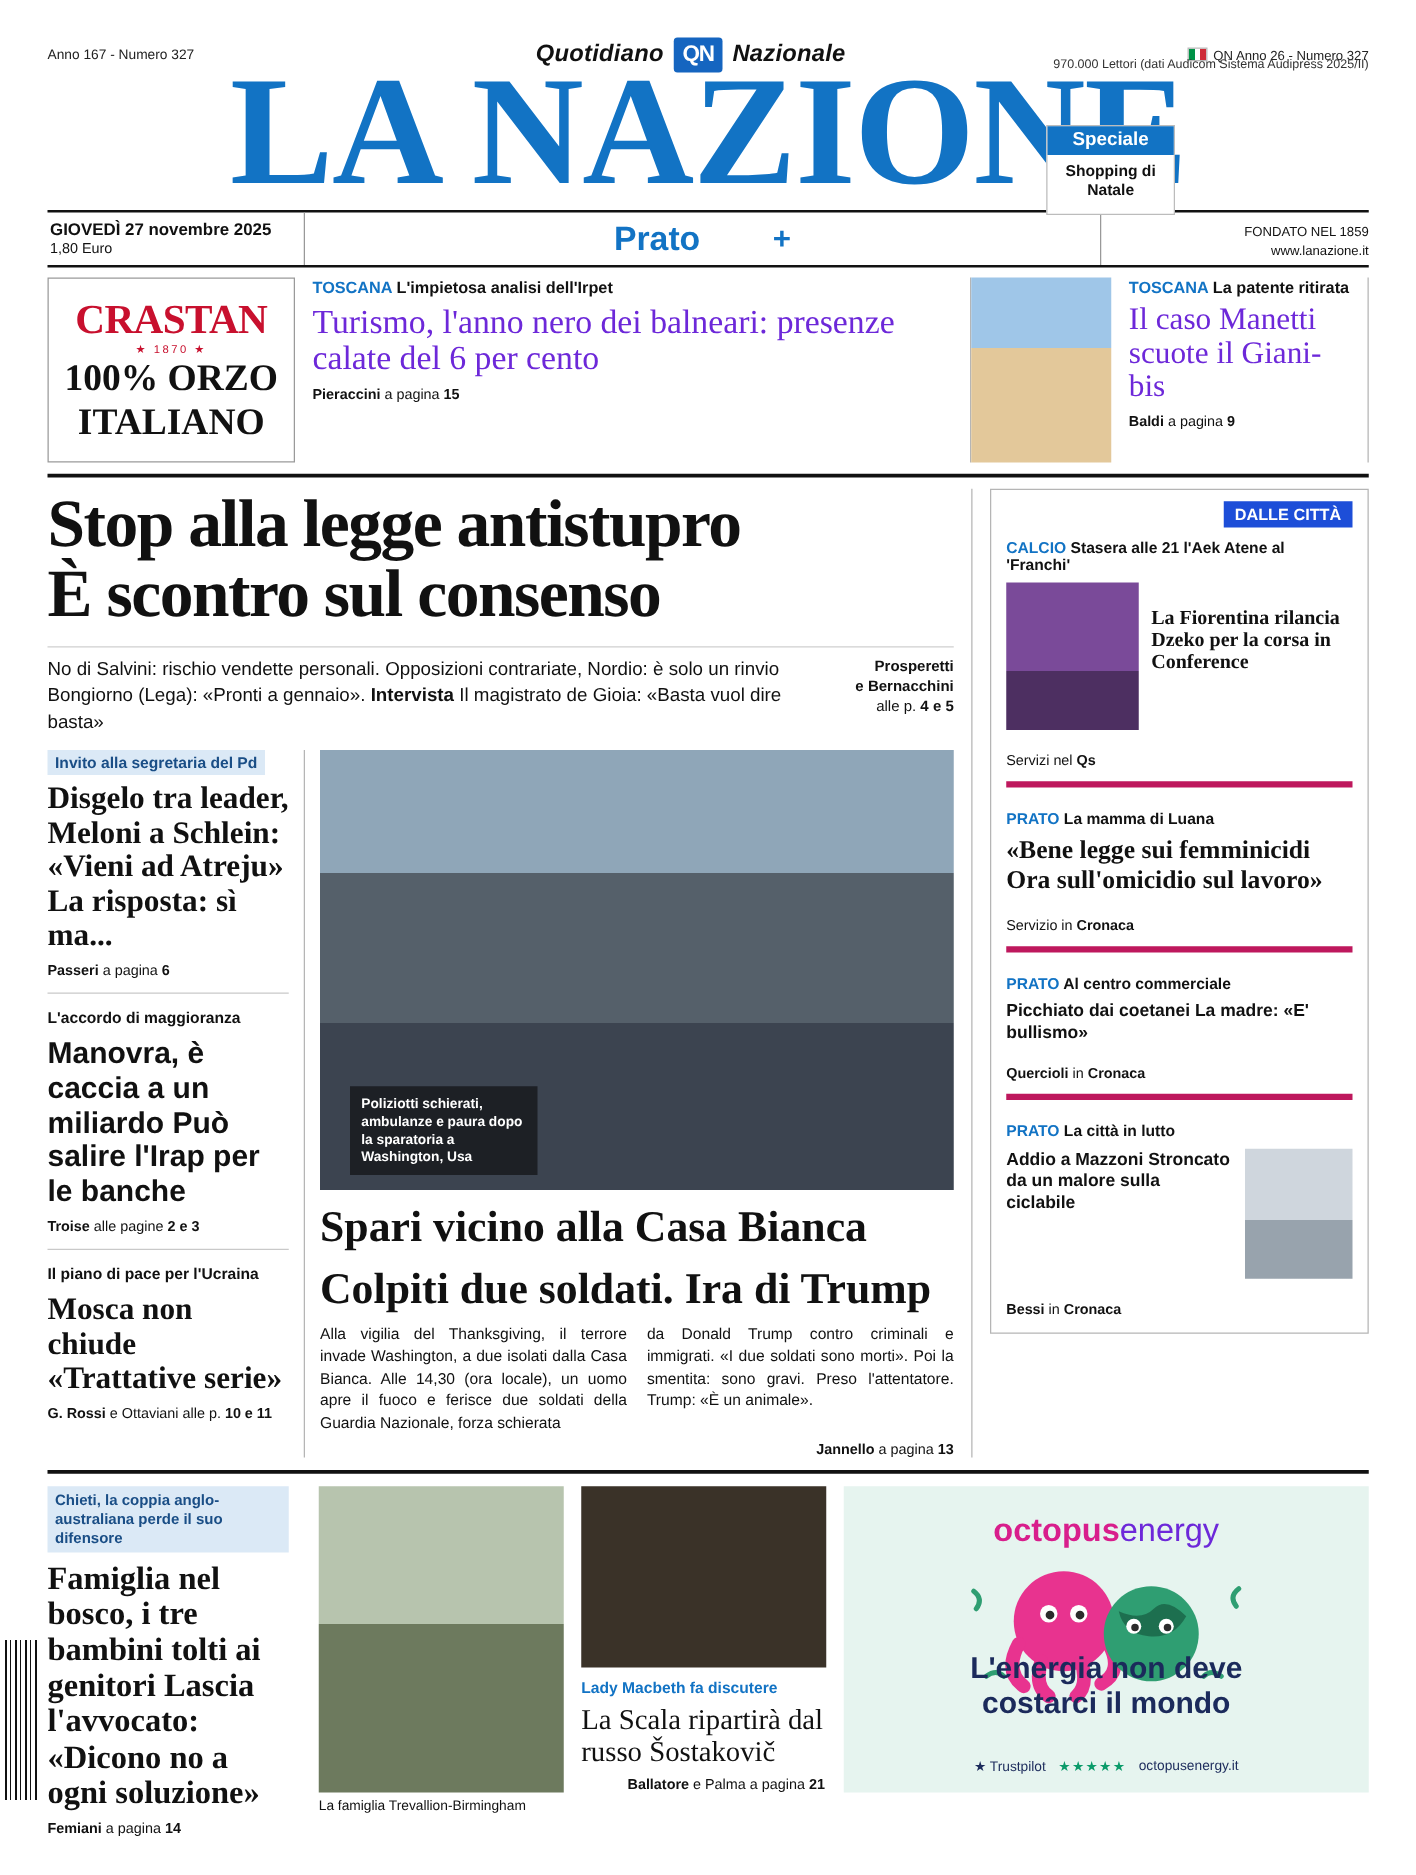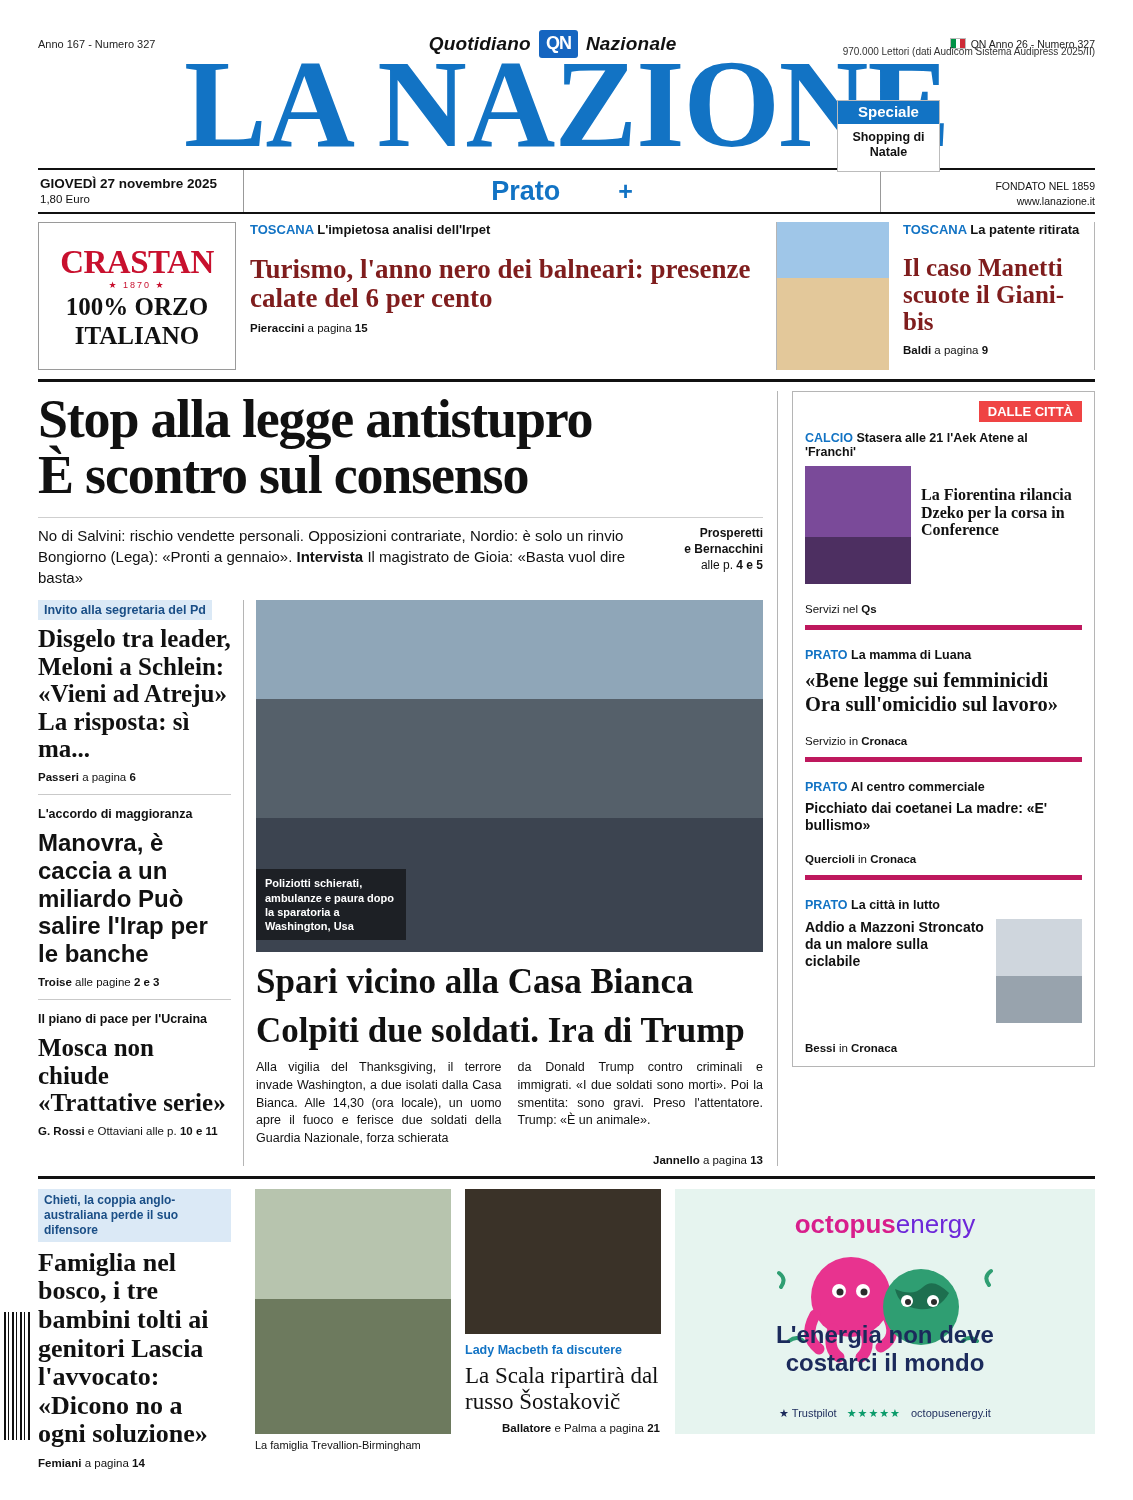--- a/index.html
+++ b/index.html
@@ -46,29 +46,29 @@
   .db-mid { flex: 1; border-left: 1px solid #999; display: flex; align-items: center; justify-content: center; gap: 58px; }
   .db-city { font-size: 27px; font-weight: bold; color: #1273c4; font-family: "Liberation Sans", sans-serif; }
   .db-plus { font-size: 25px; font-weight: bold; color: #1273c4; }
   .db-right { width: 215px; border-left: 1px solid #999; text-align: right; padding-top: 9px; font-size: 10.5px; line-height: 1.45; }
 
   
   .promo { display: flex; gap: 0; margin-top: 8px; height: 148px; }
   .ad-crastan { width: 198px; border: 1px solid #9a9a9a; display: flex; flex-direction: column; align-items: center; justify-content: center; background: #fff; }
   .crastan-title { color: #c8102e; font-family: "Liberation Serif", serif; font-weight: bold; font-size: 33px; letter-spacing: -.5px; }
   .crastan-sub { color: #c8102e; font-size: 9px; letter-spacing: 2px; margin-top: -1px; }
-  .crastan-line { font-family: "Liberation Serif", serif; font-weight: bold; font-size: 25px; line-height: 1.02; text-align: center; color: #111; margin-top: 4px; }
+  .crastan-line { font-family: "Liberation Serif", serif; font-weight: bold; font-size: 30px; line-height: 1.02; text-align: center; color: #111; margin-top: 4px; }
 
   .promo-col { padding: 0 14px; border-right: 1px solid #b5b5b5; }
   .promo-col.first { flex: 1; }
   .promo-col.second { width: 206px; }
   .kicker { font-size: 13px; font-weight: bold; }
   .kicker .reg { color: #1273c4; }
   .kicker .rest { color: #111; font-weight: bold; }
-  .promo-head { font-family: "Liberation Serif", serif; font-weight: bold; font-size: 27px; line-height: 1.07; margin-top: 18px; color: #7f1d1d; }
+  .promo-head { font-family: "Liberation Serif", serif; font-weight: normal; font-size: 27px; line-height: 1.07; margin-top: 6px; color: #6d28d9; }
   .promo-head.small { font-size: 25px; }
   .byline { font-size: 11.5px; margin-top: 9px; }
   .byline b { font-weight: bold; }
   .promo-photo { width: 112px; background: #cfd9e2; align-self: stretch; }
 
   .ad-ristora { width: 198px; border: 1px solid #9a9a9a; display: flex; flex-direction: column; align-items: center; justify-content: center; }
   .ristora-1 { color: #e3001b; font-family: "Liberation Serif", serif; font-weight: bold; font-style: italic; font-size: 43px; line-height: .95; }
   .ristora-2 { color: #004a99; font-weight: bold; font-size: 24px; letter-spacing: -.5px; }
 
   
@@ -90,30 +90,30 @@
 
   .tag { display: inline-block; background: #dbe9f6; color: #1a4e86; font-size: 12.5px; font-weight: bold; padding: 3px 6px; margin-bottom: 5px; }
   .tag.plain { background: none; color: #111; padding-left: 0; border-bottom: none; }
   .sec-head { font-family: "Liberation Serif", serif; font-weight: bold; font-size: 25px; line-height: 1.1; }
   .sec-head.thin { font-family: "Liberation Sans", sans-serif; font-weight: bold; font-size: 24px; line-height: 1.16; }
   .sec-credit { font-size: 11.5px; margin-top: 8px; }
   .sec-credit b { font-weight: bold; }
   .hr-light { border-top: 1px solid #c9c9c9; margin: 11px 0 9px; }
 
   .photo-main { position: relative; width: 100%; height: 352px; background: #2d3a44; overflow: hidden; }
-  .caption-box { position: absolute; left: 0; bottom: 12px; background: rgba(20,22,25,.78); color: #fff; font-size: 11px; line-height: 1.3; padding: 7px 9px; font-weight: bold; max-width: 150px; }
+  .caption-box { position: absolute; left: 24px; bottom: 12px; background: rgba(20,22,25,.78); color: #fff; font-size: 11px; line-height: 1.3; padding: 7px 9px; font-weight: bold; max-width: 150px; }
   .photo-title { font-family: "Liberation Serif", serif; font-weight: bold; font-size: 35px; line-height: 1.08; margin-top: 11px; }
   .photo-cols { display: flex; gap: 16px; margin-top: 9px; }
   .photo-cols p { flex: 1; font-size: 12.5px; line-height: 1.42; text-align: justify; }
   .photo-credit { text-align: right; font-size: 11.5px; margin-top: 6px; }
   .photo-credit b { font-weight: bold; }
 
   
   .dalle-citta { text-align: right; }
-  .dalle-citta span { display: inline-block; background: #ef4444; color: #fff; font-weight: bold; font-size: 13px; padding: 3px 9px; }
+  .dalle-citta span { display: inline-block; background: #1d4ed8; color: #fff; font-weight: bold; font-size: 13px; padding: 3px 9px; }
   .r-kicker { font-size: 12.5px; font-weight: bold; margin-top: 9px; }
   .r-kicker .b { color: #1273c4; }
   .r-flex { display: flex; gap: 10px; margin-top: 7px; }
   .r-photo { width: 106px; height: 118px; background: #6a3c86; flex: none; }
   .r-title { font-family: "Liberation Serif", serif; font-weight: bold; font-size: 16px; line-height: 1.1; margin-top: 20px; }
   .r-serv { font-size: 11.5px; margin-top: 19px; }
   .r-serv b { font-weight: bold; }
   .r-box { border-top: 5px solid #be185d; margin-top: 10px; padding-top: 9px; }
   .r-head-serif { font-family: "Liberation Serif", serif; font-weight: bold; font-size: 20.5px; line-height: 1.18; }
   .r-head-sans { font-weight: bold; font-size: 14px; line-height: 1.2; }

